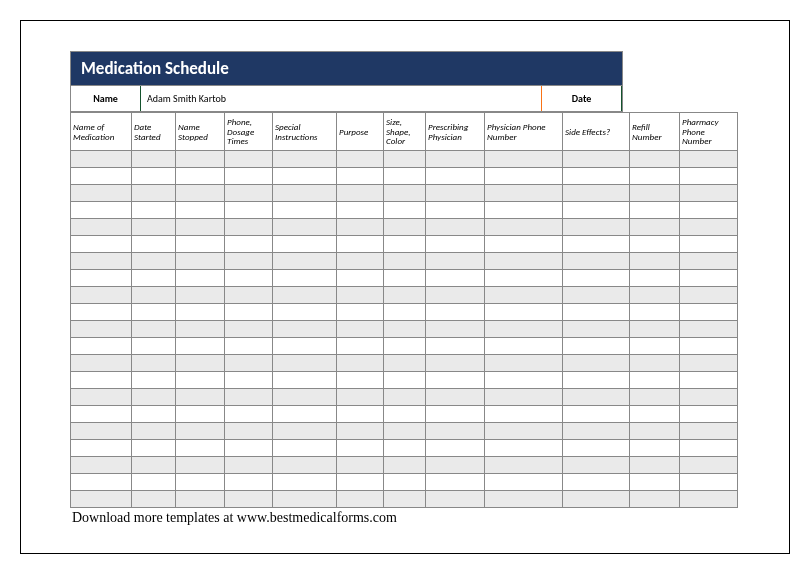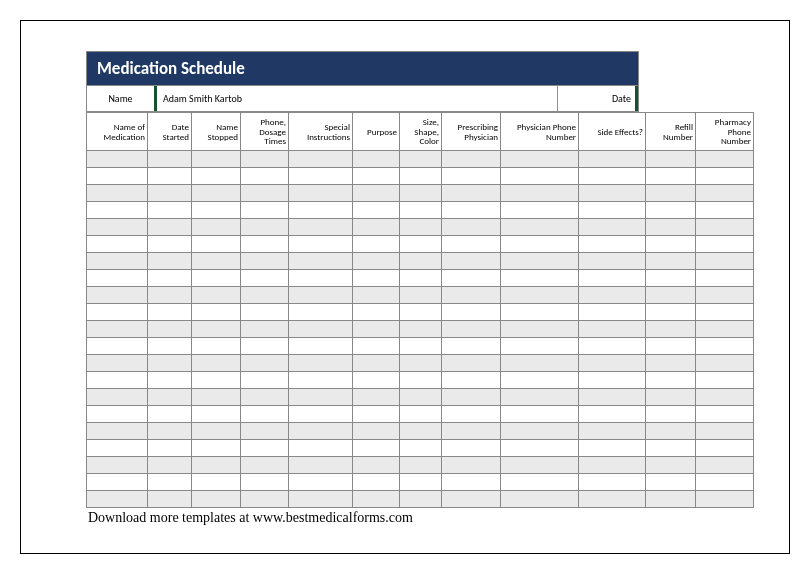--- a/index.html
+++ b/index.html
@@ -15,68 +15,69 @@
     position: absolute;
     left: 20px;
     top: 20px;
     width: 770px;
     height: 534px;
     border: 1px solid #000;
     background: #fff;
   }
   .doc {
     position: absolute;
-    left: 37px;
+    left: 21px;
     top: 30px;
     width: 581px;
     padding-left: 28px;
   }
   .title-bar {
     background: #1f3864;
     color: #fff;
     font-size: 17px;
     font-weight: bold;
     padding: 6px 10px;
     border: 1px solid #888;
   }
   .info-row {
     display: flex;
     border: 1px solid #888;
     border-top: none;
     font-size: 10px;
   }
   .info-row .lbl {
     width: 70px;
-    font-weight: normal;
+    font-weight: bold;
     text-align: center;
     padding: 6px 4px;
-    border-right: 3px solid #14532d;
+    border-right: 1px solid #14532d;
   }
   .info-row .val {
     padding: 6px 6px;
     border-right: 1px solid #f97316;
   }
   .info-row .val.name { flex: 1; }
-  .info-row .lbl.date { width: 80px; text-align: right; }
+  .info-row .lbl.date { width: 80px; }
   .info-row .val.date { width: 140px; border-right: none; }
   table.grid {
     width: 100%;
     border-collapse: collapse;
     table-layout: fixed;
   }
   table.grid th {
     font-size: 9px;
     font-weight: normal;
-    text-align: right;
+    text-align: left;
     border: 1px solid #888;
     padding: 3px 2px;
     background: #fff;
     height: 38px;
     line-height: 1.1;
     vertical-align: middle;
+    font-style: italic;
   }
   table.grid td {
     border: 1px solid #888;
     height: 17px;
     padding: 0;
   }
   table.grid tbody tr:nth-child(odd) td {
     background: #eaeaea;
   }
   table.grid tbody tr:nth-child(even) td {

